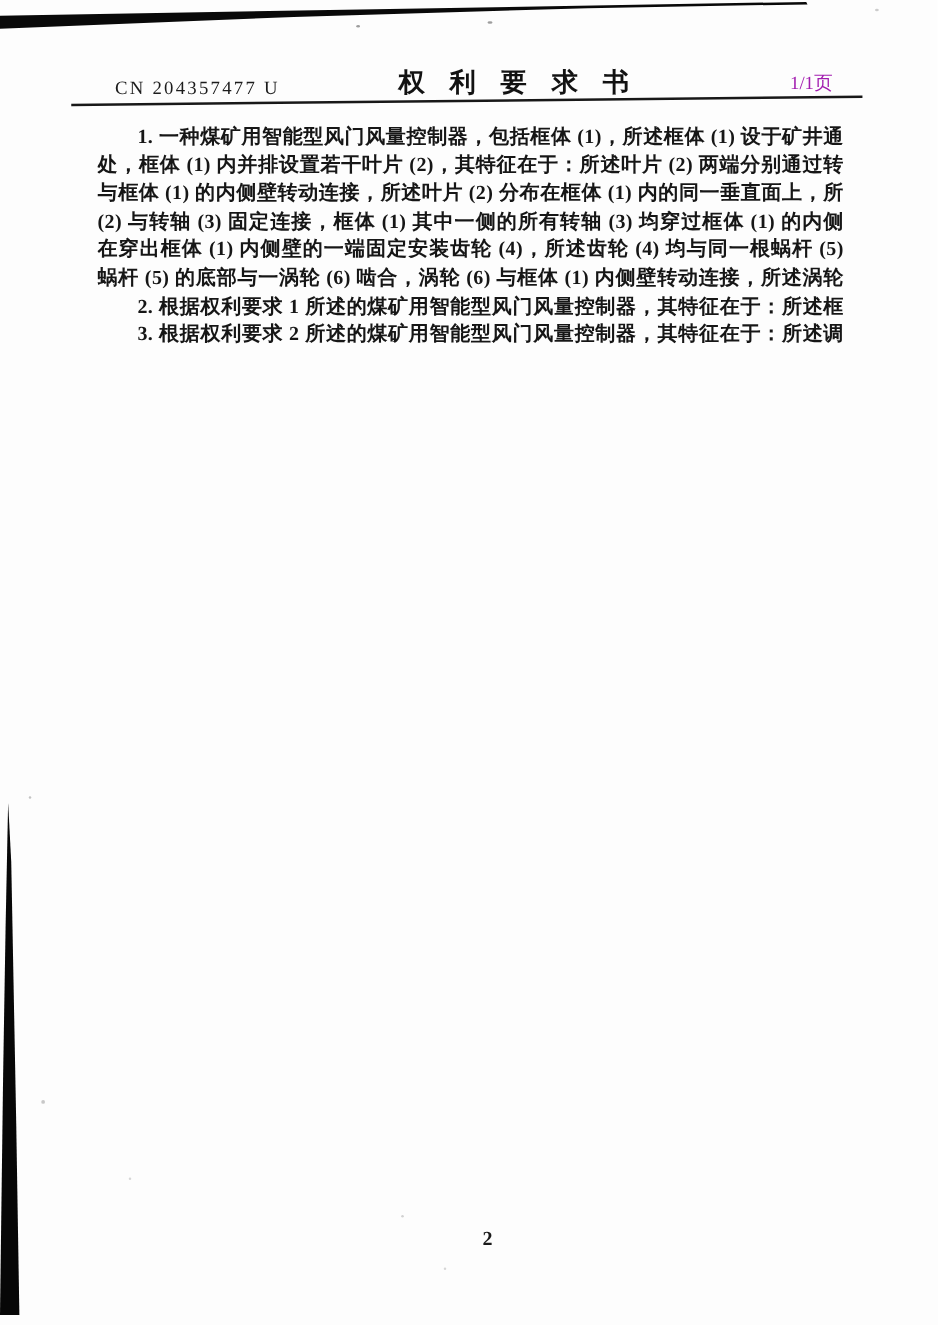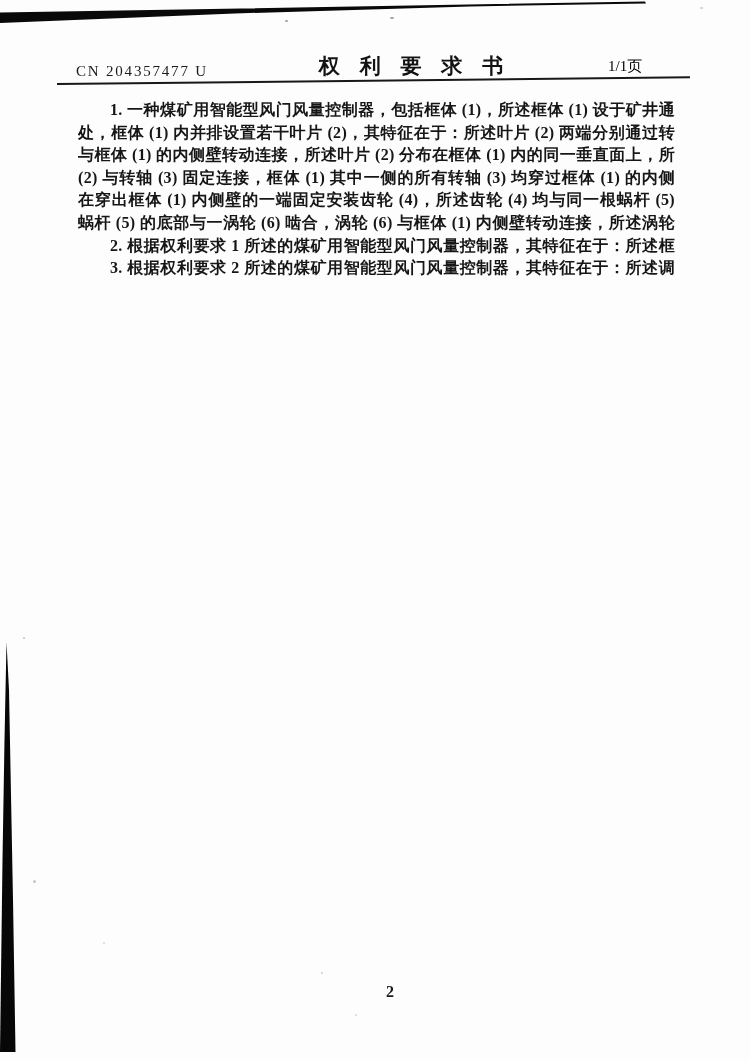--- a/index.html
+++ b/index.html
@@ -13,35 +13,35 @@
   .page {
     position: absolute; inset: 0;
     background: #fdfdfd;
   }
   
   .artifact { position: absolute; pointer-events: none; }
   .speck { position: absolute; background: rgba(40,40,40,.45); border-radius: 50%; }
 
   
   .doc-number {
-    position: absolute; left: 76px; top: 63px;
+    position: absolute; left: 92px; top: 63px;
     font: 400 15px "Liberation Serif", "DejaVu Serif", serif;
     letter-spacing: 1.8px; color: #1c1c1c; white-space: nowrap;
   }
   .page-title {
     position: absolute; left: 0; top: 52px; width: 750px;
     text-align: center;
     font: 700 21px "Liberation Sans", "DejaVu Sans", sans-serif;
     letter-spacing: 7px; text-indent: 7px;
     color: #121212; white-space: pre; padding-left: 36px;
   }
   .page-indicator {
-    position: absolute; left: 608px; top: 57px;
+    position: absolute; left: 632px; top: 57px;
     font: 400 15px "Liberation Serif", "DejaVu Serif", serif;
-    color: #000000; white-space: nowrap;
+    color: #a21caf; white-space: nowrap;
   }
   .header-rule {
     position: absolute; left: 57px; top: 83px;
     width: 633px; height: 2px; background: #181818;
     transform: rotate(-0.6deg); transform-origin: left center;
   }
 
   
   .claims {
     position: absolute; left: 78px; top: 99px; width: 597px;

